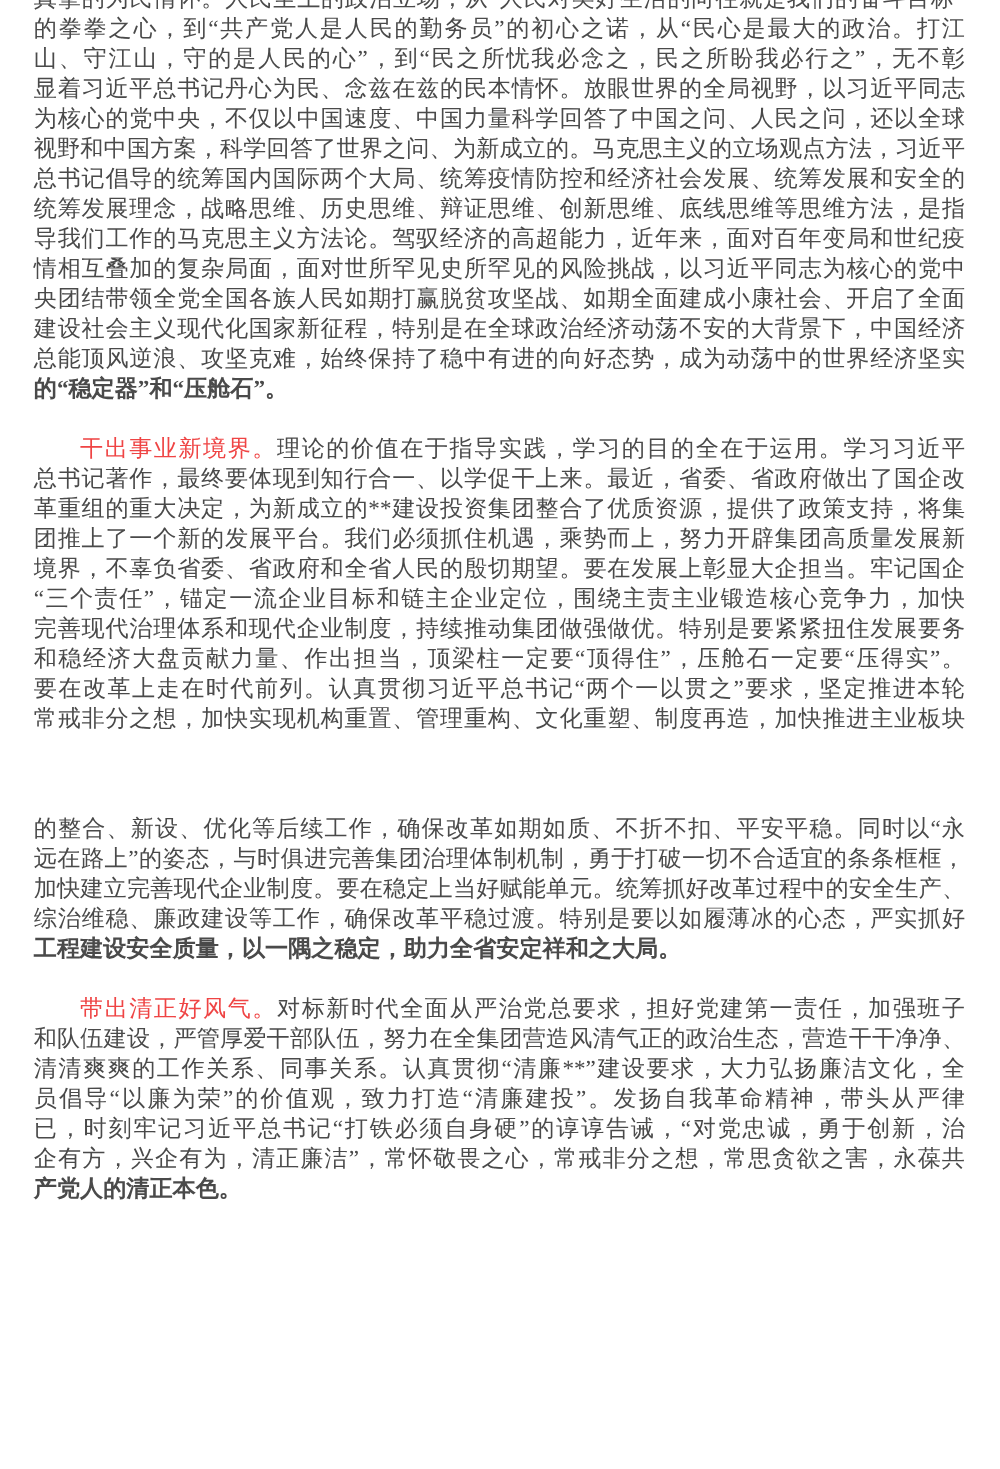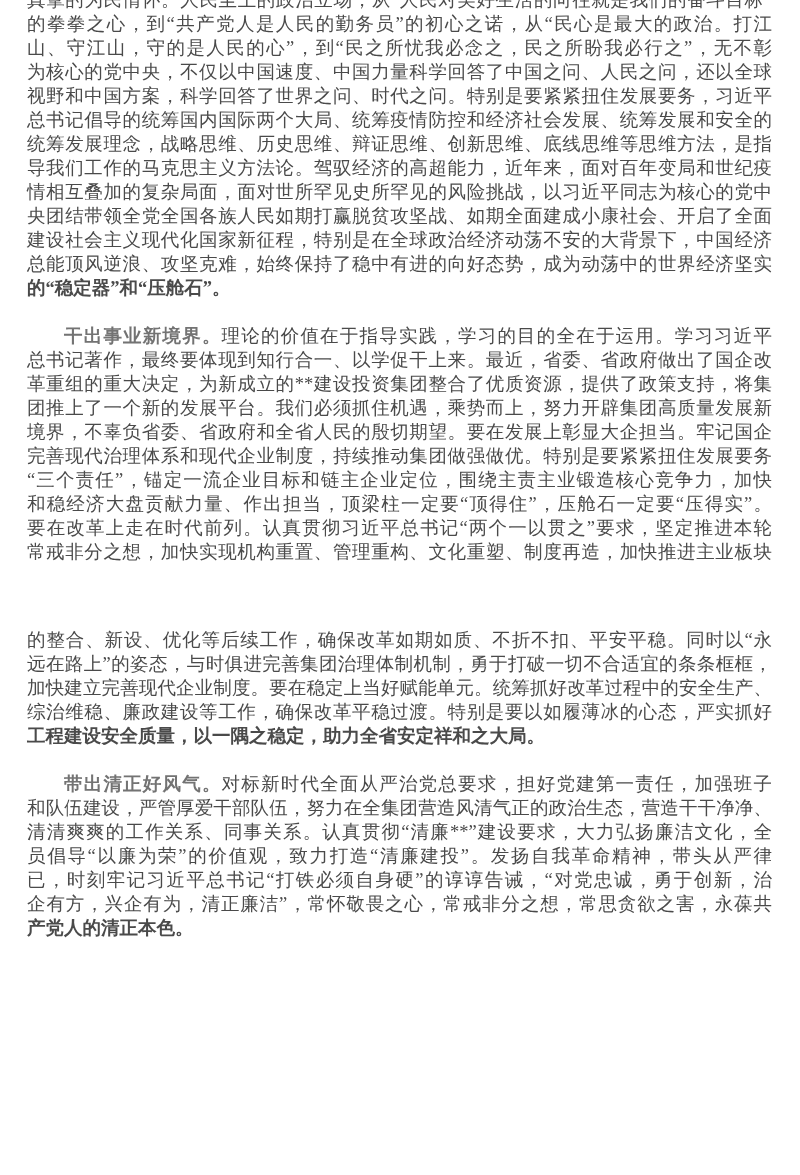--- a/index.html
+++ b/index.html
@@ -38,58 +38,59 @@
     text-justify: inter-character;
   }
   .line.para-end {
     text-align-last: left;
     font-weight: bold;
   }
   .line.indented {
     text-indent: 37px;
   }
   .lead {
-    font-weight: 700;
-    color: #737373;
+    font-weight: 400;
+    color: #ef4444;
   }
   .spacer-line { height: 24px; }
   .spacer-pagebreak { height: 64px; }
 </style>
 </head>
 <body>
 
 <div class="page">
   <div class="text-block">
 
     <div>
       <div class="line">真挚的为民情怀。人民至上的政治立场，从“人民对美好生活的向往就是我们的奋斗目标”</div>
       <div class="line">的拳拳之心，到“共产党人是人民的勤务员”的初心之诺，从“民心是最大的政治。打江</div>
       <div class="line">山、守江山，守的是人民的心”，到“民之所忧我必念之，民之所盼我必行之”，无不彰</div>
+      <div class="line">显着习近平总书记丹心为民、念兹在兹的民本情怀。放眼世界的全局视野，以习近平同志</div>
       <div class="line">为核心的党中央，不仅以中国速度、中国力量科学回答了中国之问、人民之问，还以全球</div>
-      <div class="line">视野和中国方案，科学回答了世界之问、时代之问。特别是要紧紧扭住发展要务，习近平</div>
+      <div class="line">视野和中国方案，科学回答了世界之问、为新成立的。马克思主义的立场观点方法，习近平</div>
       <div class="line">总书记倡导的统筹国内国际两个大局、统筹疫情防控和经济社会发展、统筹发展和安全的</div>
       <div class="line">统筹发展理念，战略思维、历史思维、辩证思维、创新思维、底线思维等思维方法，是指</div>
       <div class="line">导我们工作的马克思主义方法论。驾驭经济的高超能力，近年来，面对百年变局和世纪疫</div>
       <div class="line">情相互叠加的复杂局面，面对世所罕见史所罕见的风险挑战，以习近平同志为核心的党中</div>
       <div class="line">央团结带领全党全国各族人民如期打赢脱贫攻坚战、如期全面建成小康社会、开启了全面</div>
       <div class="line">建设社会主义现代化国家新征程，特别是在全球政治经济动荡不安的大背景下，中国经济</div>
       <div class="line">总能顶风逆浪、攻坚克难，始终保持了稳中有进的向好态势，成为动荡中的世界经济坚实</div>
       <div class="line para-end">的“稳定器”和“压舱石”。</div>
     </div>
 
     <div class="spacer-line"></div>
 
     <div>
       <div class="line indented"><span class="lead">干出事业新境界。</span><span>理论的价值在于指导实践，学习的目的全在于运用。学习习近平</span></div>
       <div class="line">总书记著作，最终要体现到知行合一、以学促干上来。最近，省委、省政府做出了国企改</div>
       <div class="line">革重组的重大决定，为新成立的**建设投资集团整合了优质资源，提供了政策支持，将集</div>
       <div class="line">团推上了一个新的发展平台。我们必须抓住机遇，乘势而上，努力开辟集团高质量发展新</div>
       <div class="line">境界，不辜负省委、省政府和全省人民的殷切期望。要在发展上彰显大企担当。牢记国企</div>
+      <div class="line">“三个责任”，锚定一流企业目标和链主企业定位，围绕主责主业锻造核心竞争力，加快</div>
       <div class="line">完善现代治理体系和现代企业制度，持续推动集团做强做优。特别是要紧紧扭住发展要务</div>
-      <div class="line">“三个责任”，锚定一流企业目标和链主企业定位，围绕主责主业锻造核心竞争力，加快</div>
       <div class="line">和稳经济大盘贡献力量、作出担当，顶梁柱一定要“顶得住”，压舱石一定要“压得实”。</div>
       <div class="line">要在改革上走在时代前列。认真贯彻习近平总书记“两个一以贯之”要求，坚定推进本轮</div>
       <div class="line">常戒非分之想，加快实现机构重置、管理重构、文化重塑、制度再造，加快推进主业板块</div>
 
       <div class="spacer-pagebreak"></div>
 
       <div class="line">的整合、新设、优化等后续工作，确保改革如期如质、不折不扣、平安平稳。同时以“永</div>
       <div class="line">远在路上”的姿态，与时俱进完善集团治理体制机制，勇于打破一切不合适宜的条条框框，</div>
       <div class="line">加快建立完善现代企业制度。要在稳定上当好赋能单元。统筹抓好改革过程中的安全生产、</div>
       <div class="line">综治维稳、廉政建设等工作，确保改革平稳过渡。特别是要以如履薄冰的心态，严实抓好</div>

